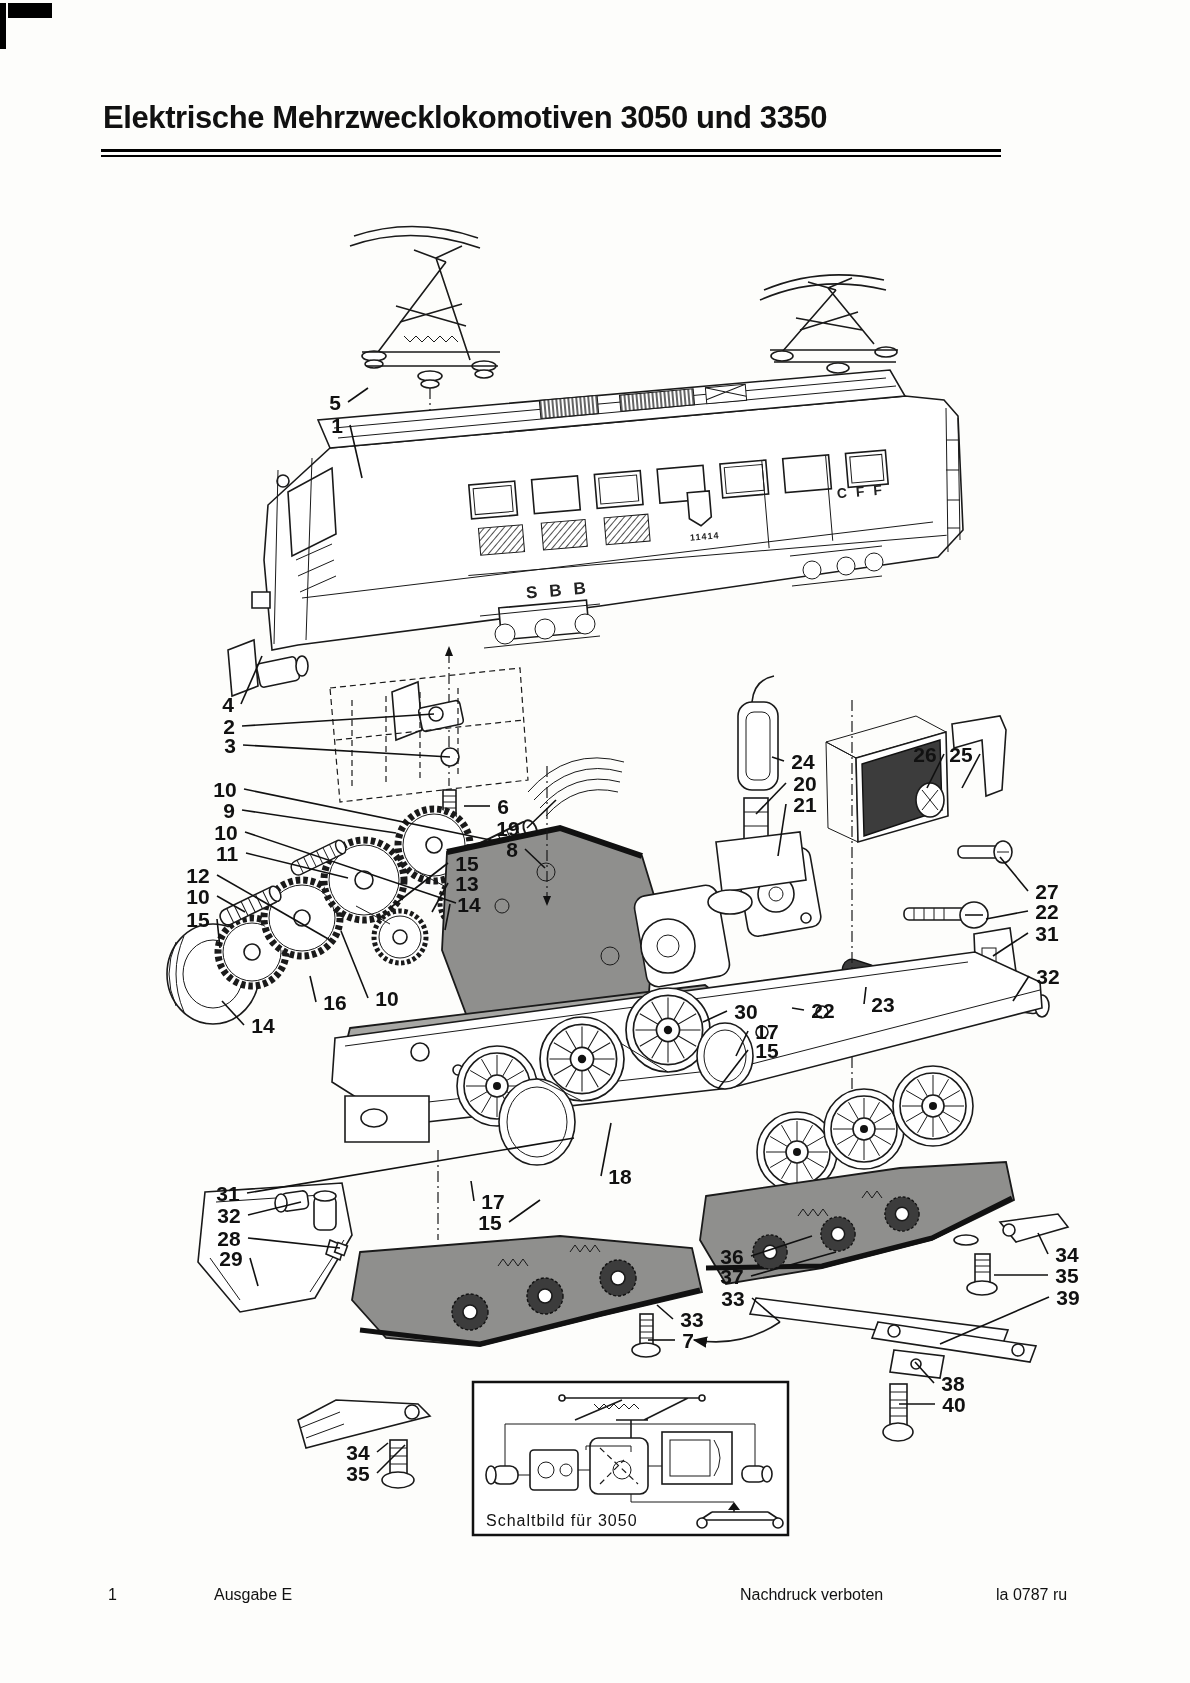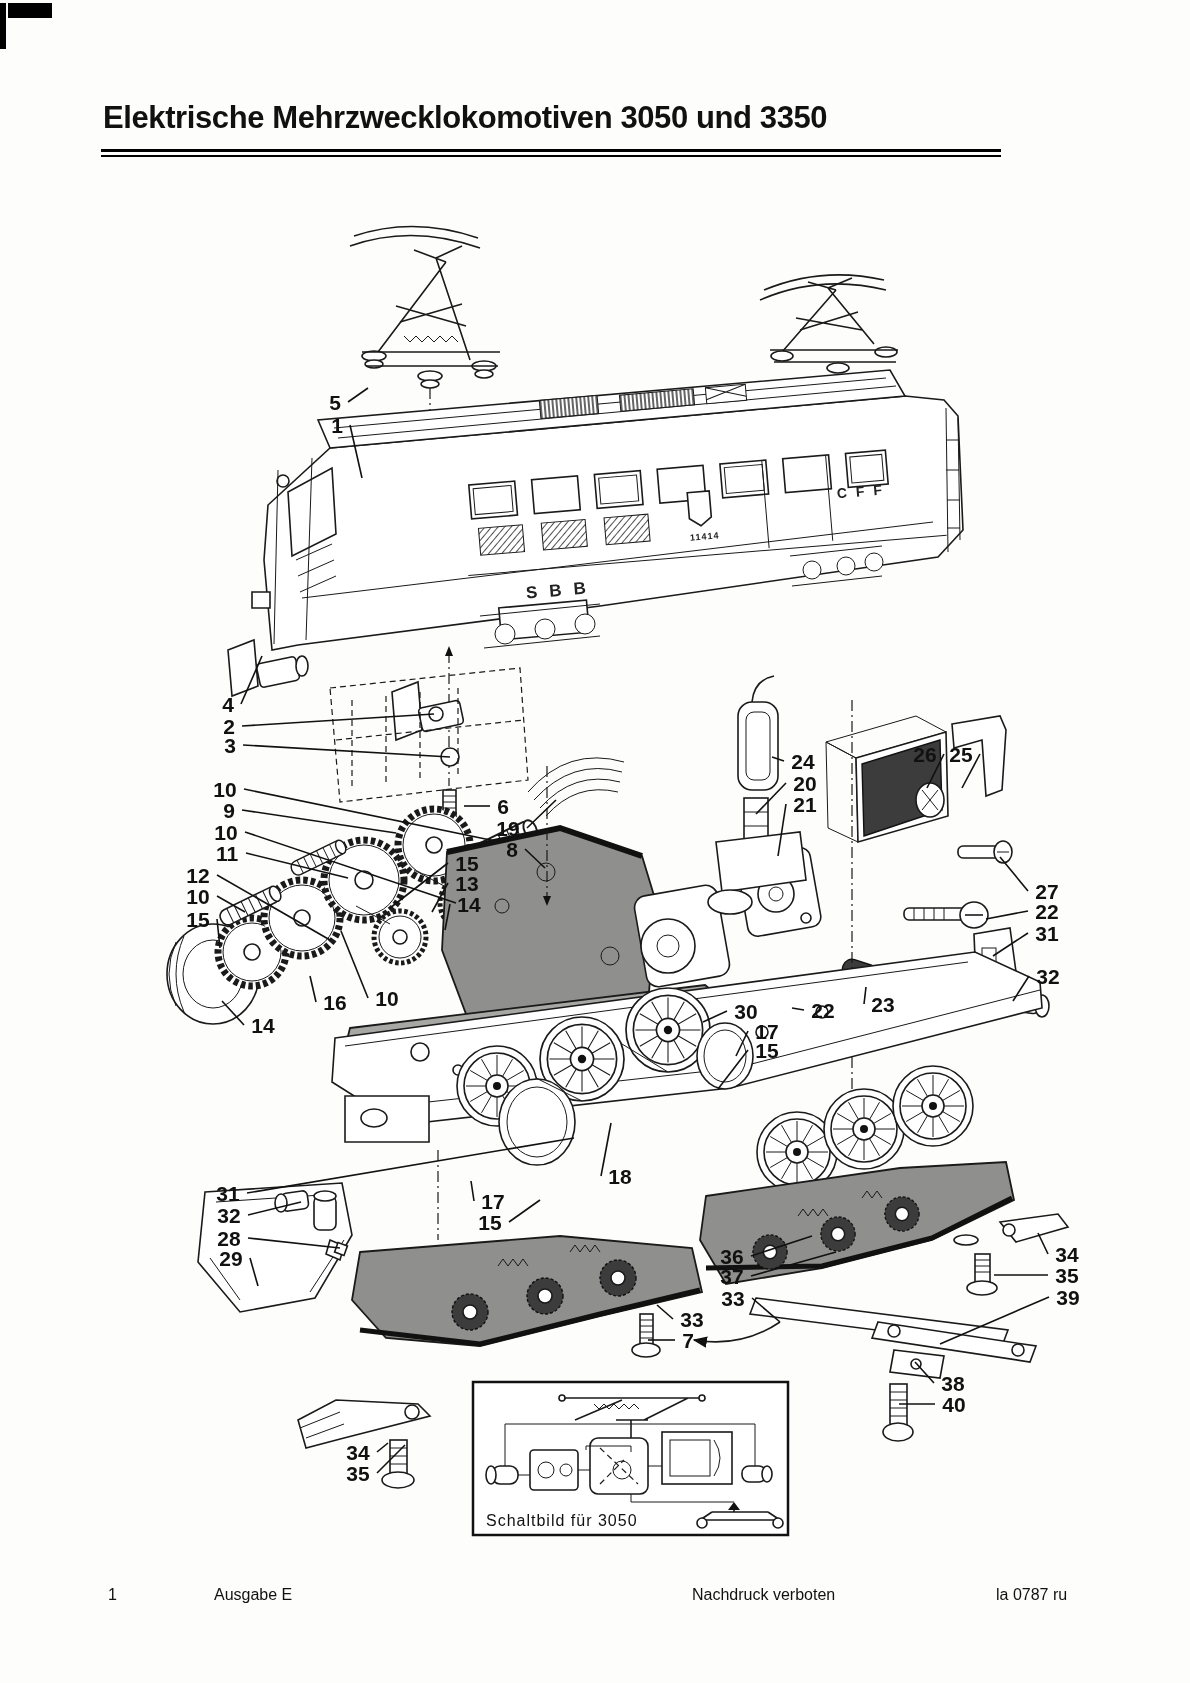--- a/index.html
+++ b/index.html
@@ -12,21 +12,21 @@
   .title-rule{position:absolute;left:101px;top:149px;width:900px;height:3px;
         border-top:3px solid #000;border-bottom:2px solid #000;}
   .figure-layer{position:absolute;left:0;top:0;width:1190px;height:1683px;}
   svg{display:block;}
   .callout-text{font-family:"Liberation Sans","DejaVu Sans",sans-serif;font-size:21px;
         font-weight:bold;fill:#111;text-anchor:middle;}
   .leader{stroke:#111;stroke-width:1.6;fill:none;}
   .inset-caption{font-size:16px;letter-spacing:1px;fill:#111;}
   .footer{position:absolute;left:0;top:1586px;width:1190px;font-size:16px;color:#111;}
   .footer span{position:absolute;white-space:nowrap;}
-  .f-page{left:108px;} .f-edition{left:214px;} .f-notice{left:692px;text-align:center;} .f-code{left:996px;}
+  .f-page{left:108px;} .f-edition{left:214px;} .f-notice{left:740px;text-align:center;} .f-code{left:996px;}
   
   .ln{stroke:#1a1a1a;fill:none;stroke-width:1.6;}
   .lnw{stroke:#1a1a1a;fill:#fff;stroke-width:1.6;}
   .lnthin{stroke:#1a1a1a;fill:none;stroke-width:1;}
   .dash{stroke:#1a1a1a;fill:none;stroke-width:1.2;stroke-dasharray:6 4;}
   .ddot{stroke:#1a1a1a;fill:none;stroke-width:1.2;stroke-dasharray:11 4 2 4;}
   .cast{fill:#8f8f8d;stroke:#1a1a1a;stroke-width:1.8;}
   .cast2{fill:#a7a7a4;stroke:#1a1a1a;stroke-width:1.8;}
   .darkpart{fill:#3c3c3c;stroke:#111;stroke-width:1.4;}
   .gearring{fill:#fff;stroke:#1a1a1a;stroke-width:7;stroke-dasharray:4.5 3;}

